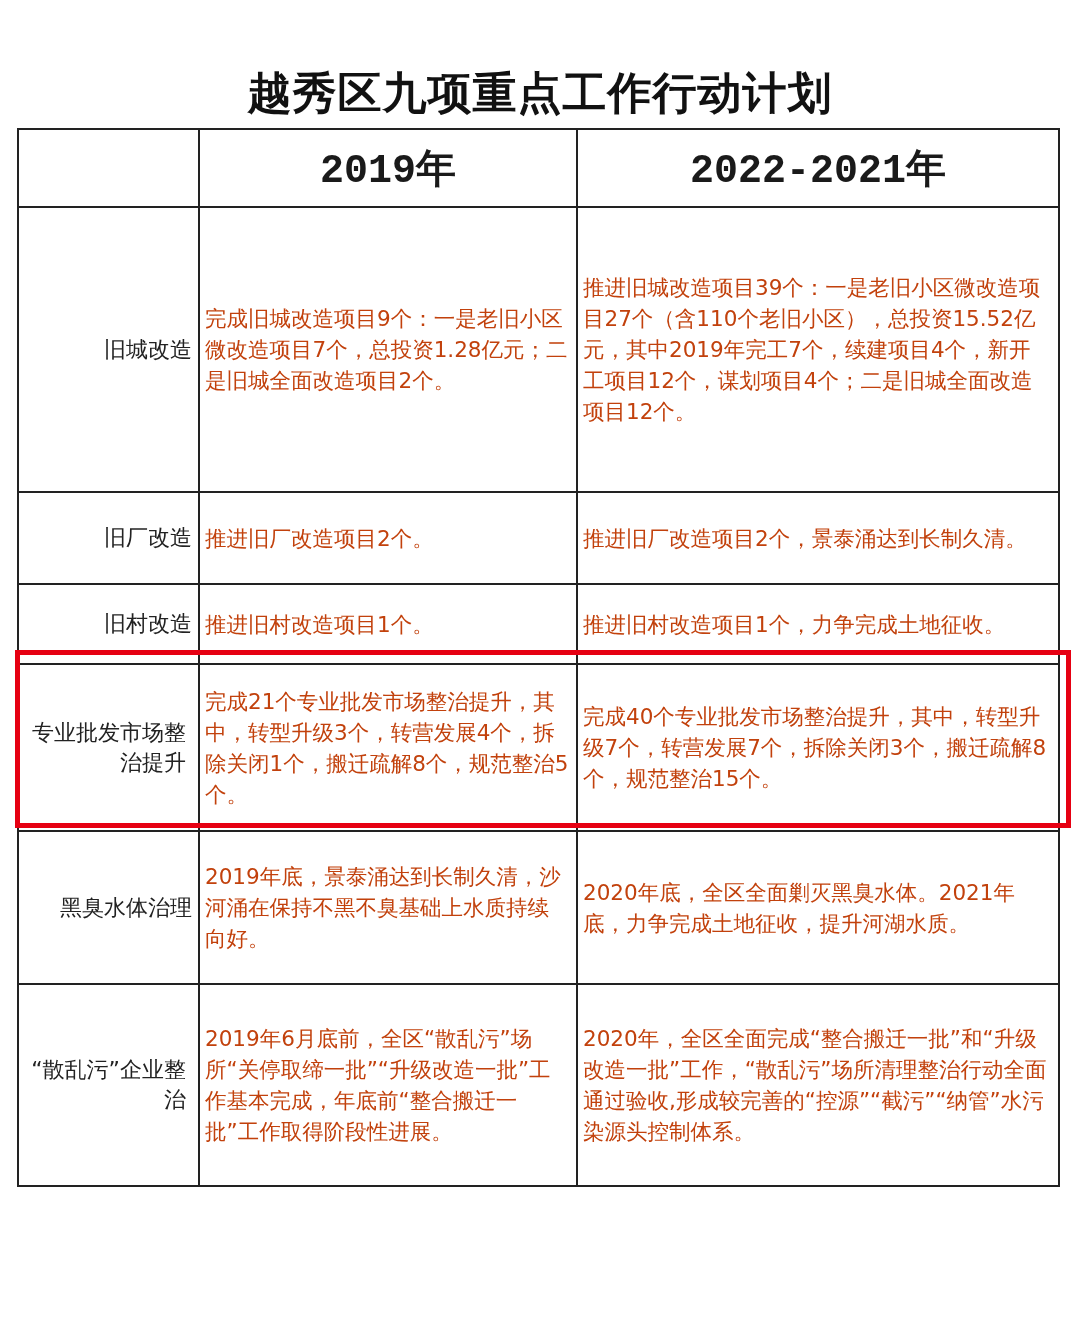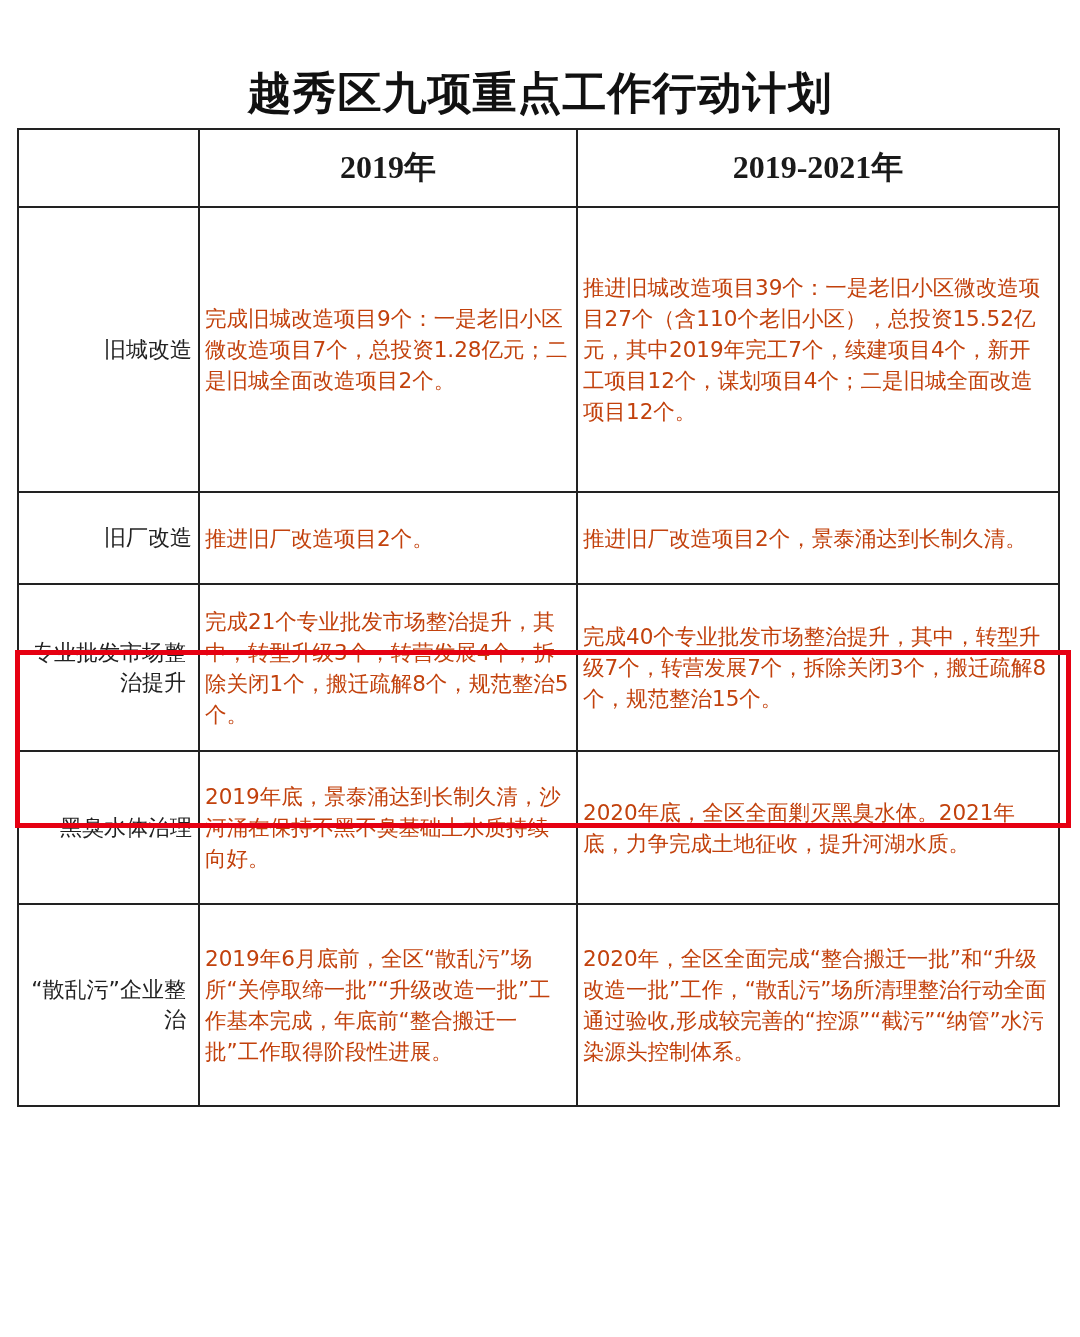--- a/index.html
+++ b/index.html
@@ -15,22 +15,22 @@
     position: absolute; left: 17px; top: 128px; width: 1041px;
     border-collapse: collapse; table-layout: fixed;
   }
   .plan-table td, .plan-table th {
     border: 2px solid #222; padding: 0; vertical-align: middle;
   }
   .plan-table col.c0 { width: 181px; }
   .plan-table col.c1 { width: 378px; }
   .plan-table col.c2 { width: 482px; }
   .plan-table th {
-    font-family: Liberation Serif, serif;
-    font-size: 32px; font-weight: bold; text-align: center; height: 76px;
+    font-family: Liberation Mono, monospace;
+    font-size: 40px; font-weight: bold; text-align: center; height: 76px;
   }
   .cat {
     text-align: right; font-size: 22px; line-height: 30px; padding: 0 6px !important;
     color: #222;
   }
   .txt {
     font-size: 21.5px; line-height: 31px; padding: 0 6px 0 5px !important;
     text-align: left; color: #c2410c; word-break: break-all;
   }
   .highlight-box {
@@ -46,33 +46,38 @@
 <table class="plan-table">
   <colgroup>
       <col class="c0">
       <col class="c1">
       <col class="c2">
     </colgroup>
   <thead>
     <tr>
       <th></th>
       <th>2019年</th>
-      <th>2019-2021年</th>
+      <th>2022-2021年</th>
     </tr>
   </thead>
   <tbody>
     <tr style="height:285px">
       <td class="cat">旧城改造</td>
       <td class="txt">完成旧城改造项目9个：一是老旧小区微改造项目7个，总投资1.28亿元；二是旧城全面改造项目2个。</td>
       <td class="txt">推进旧城改造项目39个：一是老旧小区微改造项目27个（含110个老旧小区），总投资15.52亿元，其中2019年完工7个，续建项目4个，新开工项目12个，谋划项目4个；二是旧城全面改造项目12个。</td>
     </tr>
     <tr style="height:92px">
       <td class="cat">旧厂改造</td>
       <td class="txt">推进旧厂改造项目2个。</td>
       <td class="txt">推进旧厂改造项目2个，景泰涌达到长制久清。</td>
+    </tr>
+    <tr style="height:80px">
+      <td class="cat">旧村改造</td>
+      <td class="txt">推进旧村改造项目1个。</td>
+      <td class="txt">推进旧村改造项目1个，力争完成土地征收。</td>
     </tr>
     <tr style="height:167px">
       <td class="cat" style="padding:0 12px !important">专业批发市场整治提升</td>
       <td class="txt">完成21个专业批发市场整治提升，其中，转型升级3个，转营发展4个，拆除关闭1个，搬迁疏解8个，规范整治5个。</td>
       <td class="txt">完成40个专业批发市场整治提升，其中，转型升级7个，转营发展7个，拆除关闭3个，搬迁疏解8个，规范整治15个。</td>
     </tr>
     <tr style="height:153px">
       <td class="cat">黑臭水体治理</td>
       <td class="txt">2019年底，景泰涌达到长制久清，沙河涌在保持不黑不臭基础上水质持续向好。</td>
       <td class="txt">2020年底，全区全面剿灭黑臭水体。2021年底，力争完成土地征收，提升河湖水质。</td>

